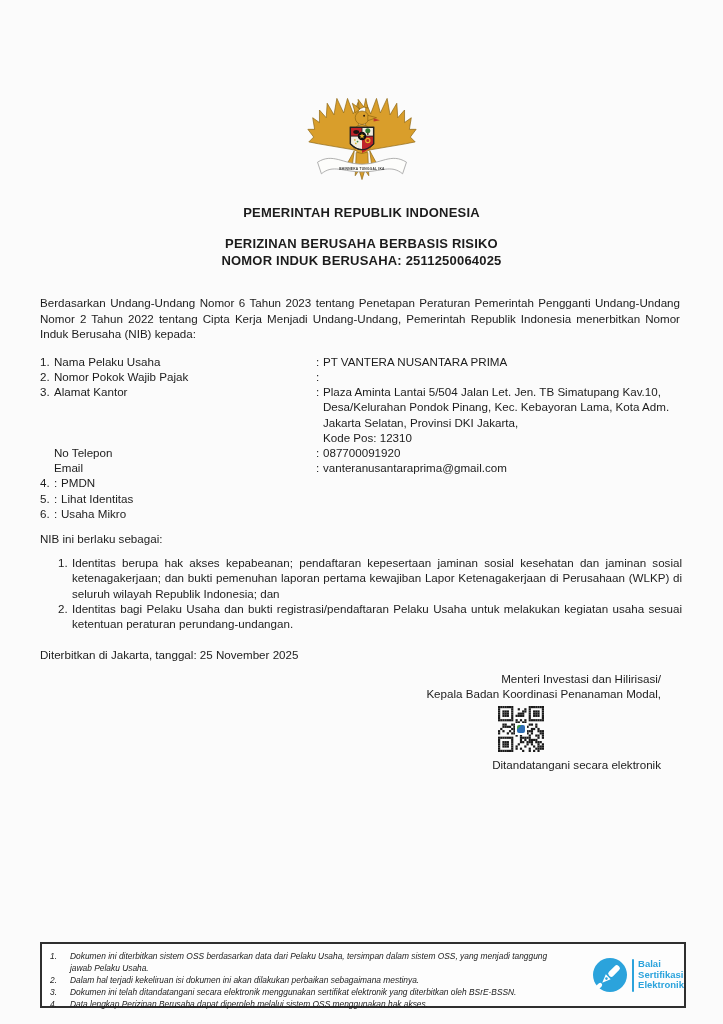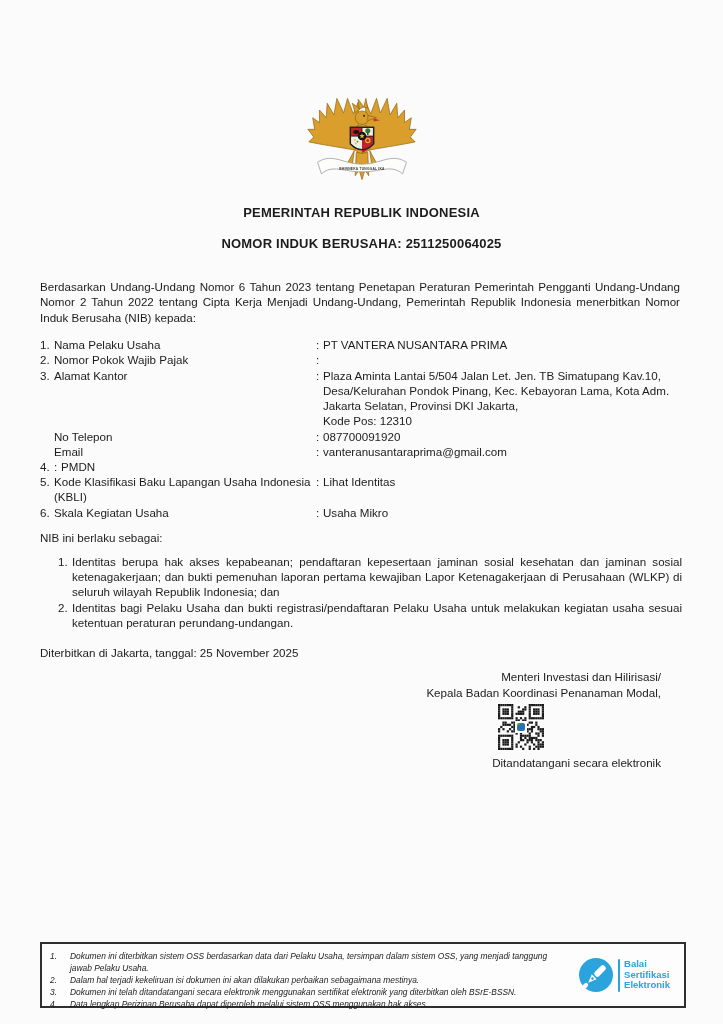--- a/index.html
+++ b/index.html
@@ -37,21 +37,21 @@
   .qr-center::after{content:"";width:8px;height:8px;border-radius:2px;
     background:linear-gradient(135deg,#3F9C49 0 30%,#2E6FB5 30% 100%);}
   .sig-note{margin-top:2px;}
   .footer-box{position:absolute;left:40px;top:942px;width:646px;height:66px;
     border:2px solid #2f2f2f;background:#fdfdfd;box-sizing:border-box;}
   .footnotes{position:absolute;left:8px;top:6px;right:132px;
     font-size:8.4px;font-style:italic;line-height:12.1px;color:#222;}
   .frow{display:flex;}
   .fno{width:20px;flex:none;}
   .ftext{flex:1;}
-  .bsre{position:absolute;right:14px;top:50%;transform:translateY(-50%);
+  .bsre{position:absolute;right:0;top:50%;transform:translateY(-50%);
     display:flex;align-items:center;gap:4px;}
   .bsre-bar{width:2.5px;height:33px;background:#2BA3DC;border-radius:2px;}
   .bsre-text{color:#2BA3DC;font-weight:bold;font-size:9.5px;line-height:10.5px;font-style:normal;}
 </style>
 </head>
 <body>
 
 <div class="page">
 
   <div class="emblem-wrap">
@@ -93,20 +93,21 @@
       <circle cx="60" cy="47" r="4.4" fill="#111"></circle>
       <path d="M60,44 L60.73,45.99 L62.85,46.07 L61.18,47.38 L61.76,49.42 L60,48.2 L58.24,49.42 L58.82,47.38 L57.15,46.07 L59.27,45.99 Z" fill="#E5B92F"></path>
 
       <path d="M14,74 C30,64 40,76 60,76 C80,76 90,64 106,74 L102,86 C90,76 80,84 60,84 C40,84 30,76 18,86 Z" fill="#FDFDFB" stroke="#9a9a9a" stroke-width="0.8"></path>
       <text x="60" y="82.4" text-anchor="middle" font-size="3.4" letter-spacing="0.25" fill="#333" font-family="Liberation Sans, sans-serif" font-weight="bold">BHINNEKA TUNGGAL IKA</text>
     </svg>
   </div>
 
   <div class="gov-title">PEMERINTAH REPUBLIK INDONESIA</div>
   <div class="doc-title">
+    <div>PERIZINAN BERUSAHA BERBASIS RISIKO</div>
     <div>NOMOR INDUK BERUSAHA: 2511250064025</div>
   </div>
 
   <p class="intro">Berdasarkan Undang-Undang Nomor 6 Tahun 2023 tentang Penetapan Peraturan Pemerintah Pengganti Undang-Undang Nomor 2 Tahun 2022 tentang Cipta Kerja Menjadi Undang-Undang, Pemerintah Republik Indonesia menerbitkan Nomor Induk Berusaha (NIB) kepada:</p>
 
   <div class="details">
     <div class="drow">
       <span class="dno">1.</span>
       <span class="dlabel">Nama Pelaku Usaha</span>
       <span class="dcolon">:</span>
@@ -139,27 +140,25 @@
       <span class="dcolon">:</span>
       <span class="dvalue">vanteranusantaraprima@gmail.com</span>
     </div>
     <div class="drow">
       <span class="dno">4.</span>
       <span class="dcolon">:</span>
       <span class="dvalue">PMDN</span>
     </div>
     <div class="drow">
       <span class="dno">5.</span>
-      <span class="dlabel">Kode Klasifikasi Baku Lapangan Usaha Indonesia (KBLI)</span>
       <span class="dcolon">:</span>
       <span class="dvalue">Lihat Identitas</span>
     </div>
     <div class="drow">
       <span class="dno">6.</span>
-      <span class="dlabel">Skala Kegiatan Usaha</span>
       <span class="dcolon">:</span>
       <span class="dvalue">Usaha Mikro</span>
     </div>
   </div>
 
   <div class="validity-heading">NIB ini berlaku sebagai:</div>
   <div class="vitems">
     <div class="vrow">
       <span class="vno">1.</span>
       <span class="vtext">Identitas berupa hak akses kepabeanan; pendaftaran kepesertaan jaminan sosial kesehatan dan jaminan sosial ketenagakerjaan; dan bukti pemenuhan laporan pertama kewajiban Lapor Ketenagakerjaan di Perusahaan (WLKP) di seluruh wilayah Republik Indonesia; dan</span>

